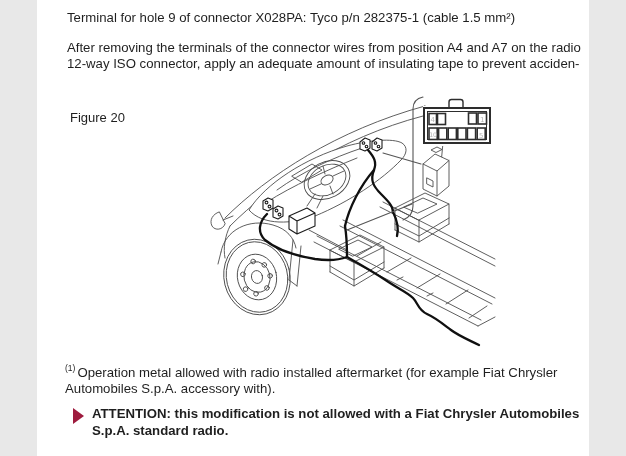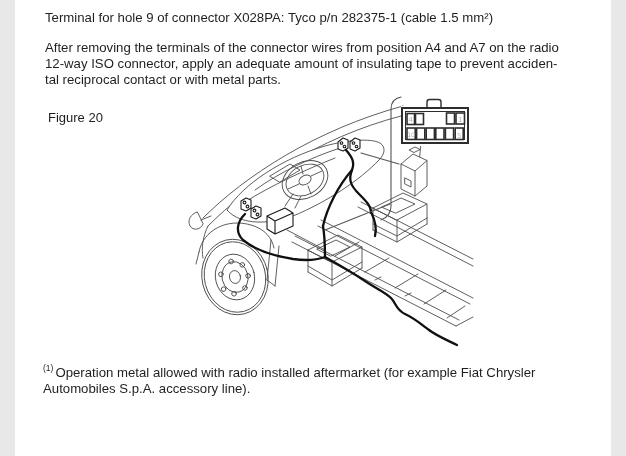--- a/index.html
+++ b/index.html
@@ -1,18 +1,18 @@
 <!DOCTYPE html>
 <html><head>
 <meta charset="utf-8">
 <style>
   html,body{margin:0;padding:0;background:#e8e8e8;}
   .page{
     position:relative;
-    width:596px;height:456px;
+    width:552px;height:456px;
     background:#ffffff;
     font-family:"Liberation Sans","DejaVu Sans",sans-serif;
     color:#1f1f1f;
     overflow:hidden;
     margin:0 auto;
   }
   .bodytext{font-size:13.2px;line-height:16px;white-space:nowrap;}
   .intro{position:absolute;left:30px;top:10px;}
   .intro .line1{margin-bottom:14px;}
   .figure-label{
@@ -49,21 +49,20 @@
 </style>
 </head>
 <body>
 
 <div class="page">
 
   <div class="intro bodytext">
     <div class="line1">Terminal for hole 9 of connector X028PA: Tyco p/n 282375-1 (cable 1.5 mm²)</div>
     <div>After removing the terminals of the connector wires from position A4 and A7 on the radio</div>
     <div>12-way ISO connector, apply an adequate amount of insulating tape to prevent acciden-</div>
-    <div>tal reciprocal contact or with metal parts.</div>
   </div>
 
   <div class="figure-label">Figure 20</div>
 
   <div class="figure-wrap">
     <svg viewBox="0 0 300 265">
 
       <g>
         <path class="thin" d="M 28,128 C 70,86 140,40 228,16"></path>
         <path class="thin" d="M 33,136 C 75,94 142,48 226,26"></path>
@@ -191,17 +190,24 @@
         <text class="cavnum" x="235.8" y="32">4</text>
         <text class="cavnum" x="285.2" y="31.5">1</text>
         <text class="cavnum2" x="236.1" y="47.3">10</text>
         <text class="cavnum" x="284.3" y="47.5">5</text>
       </g>
     </svg>
   </div>
 
   <div class="footnote">
     <div><sup>(1)</sup><span>Operation metal allowed with radio installed aftermarket (for example Fiat Chrysler</span></div>
-    <div>Automobiles S.p.A. accessory line).</div>
-  </div>
-
+    <div>Automobiles S.p.A. accessory with).</div>
+  </div>
+
+  <div class="attention">
+    <span class="tri"></span>
+    <div class="txt">
+      <div>ATTENTION: this modification is not allowed with a Fiat Chrysler Automobiles</div>
+      <div>S.p.A. standard radio.</div>
+    </div>
+  </div>
 
 </div>
 
 </body></html>

